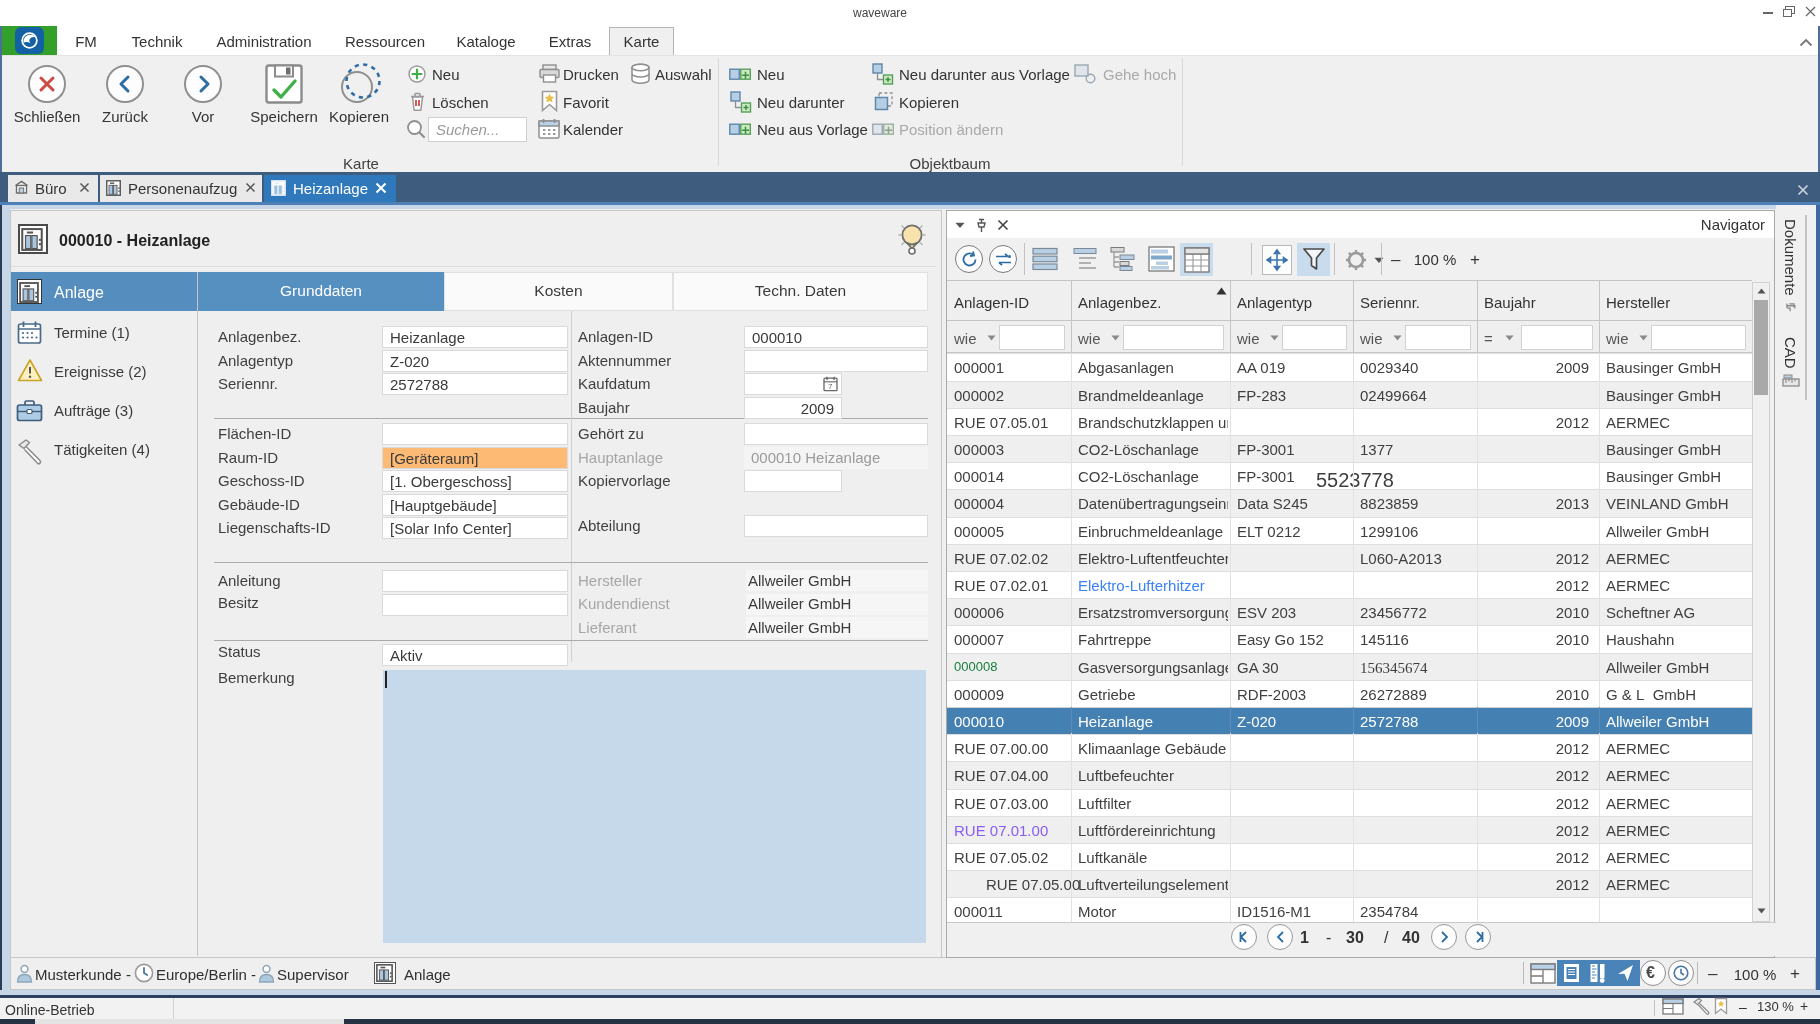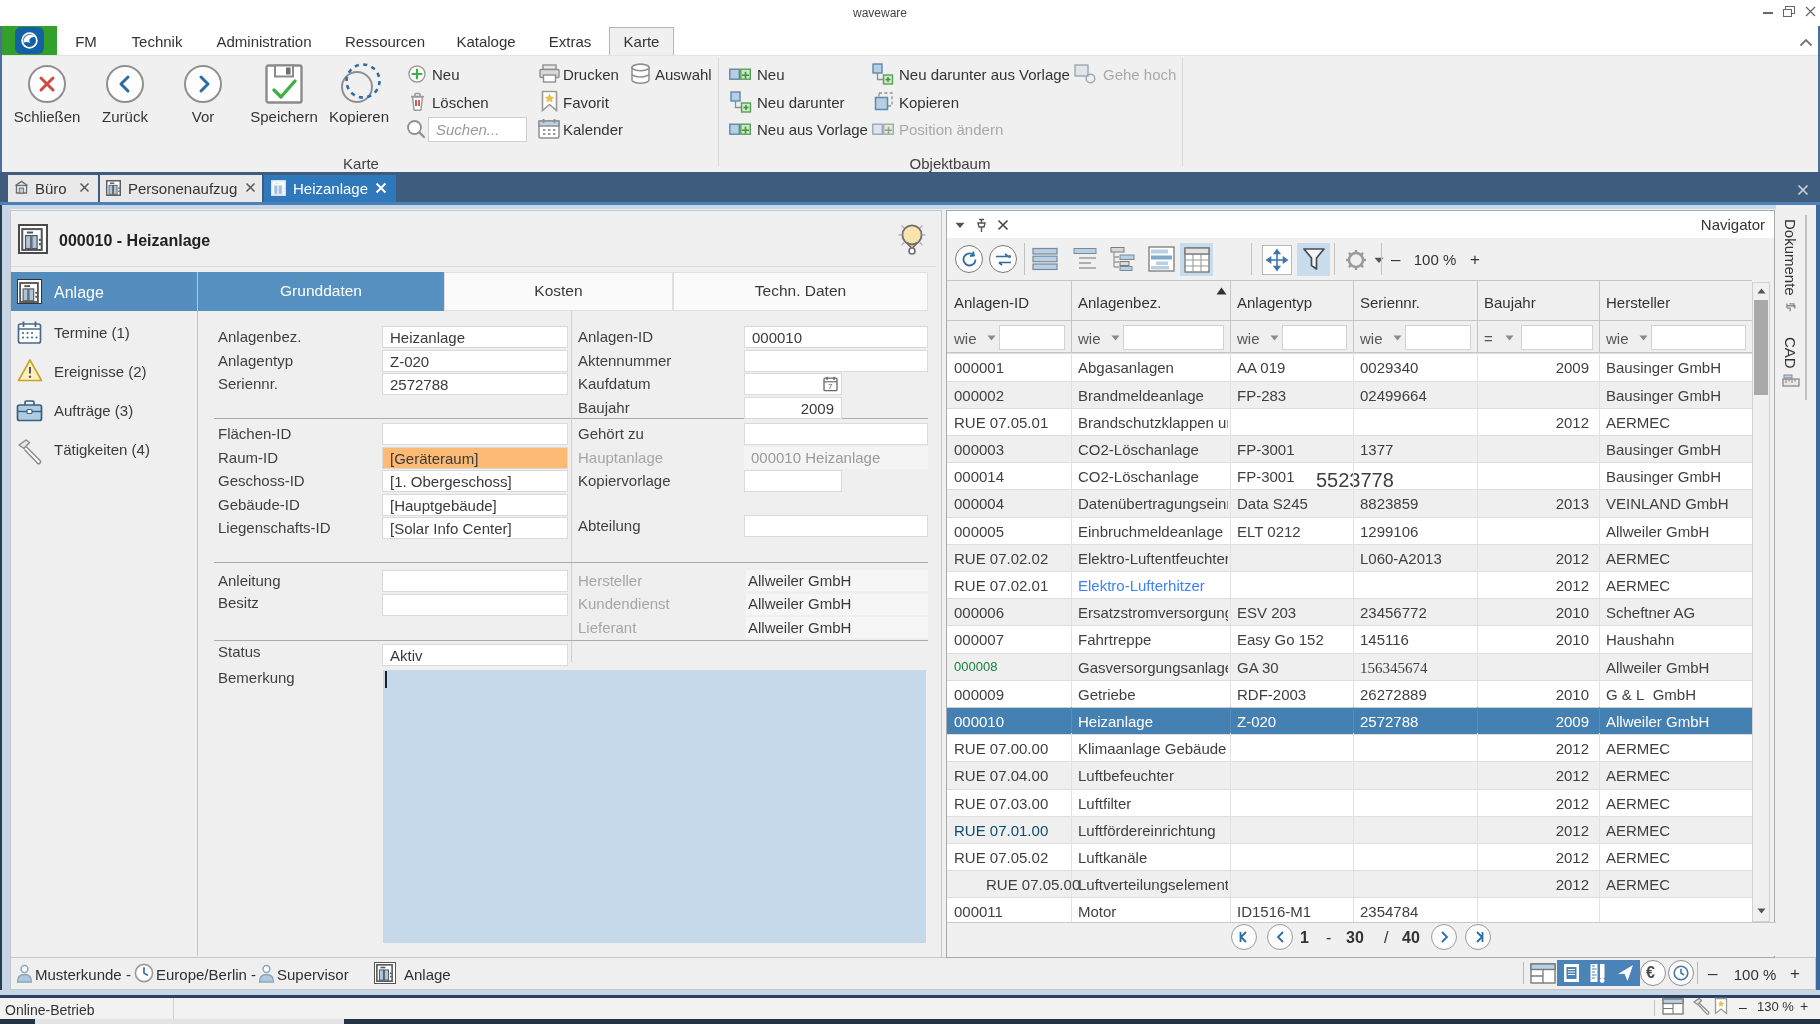--- a/index.html
+++ b/index.html
@@ -646,21 +646,21 @@
 <div style="left:954px;top:767.4px;width:115px;font-size:15px;color:#3f3f3f;overflow:hidden;">RUE 07.04.00</div>
 <div style="left:1078px;top:767.4px;width:150px;font-size:15px;color:#3f3f3f;overflow:hidden;">Luftbefeuchter</div>
 <div style="left:1477px;top:767.4px;width:112px;text-align:right;font-size:15px;color:#3f3f3f;">2012</div>
 <div style="left:1606px;top:767.4px;width:144px;font-size:15px;color:#3f3f3f;overflow:hidden;">AERMEC</div>
 <div style="left:947px;top:788.5999999999999px;width:805px;height:27.2px;background:#ffffff;overflow:hidden;border-top:1px solid #dedede;"></div>
 <div style="left:954px;top:794.5999999999999px;width:115px;font-size:15px;color:#3f3f3f;overflow:hidden;">RUE 07.03.00</div>
 <div style="left:1078px;top:794.5999999999999px;width:150px;font-size:15px;color:#3f3f3f;overflow:hidden;">Luftfilter</div>
 <div style="left:1477px;top:794.5999999999999px;width:112px;text-align:right;font-size:15px;color:#3f3f3f;">2012</div>
 <div style="left:1606px;top:794.5999999999999px;width:144px;font-size:15px;color:#3f3f3f;overflow:hidden;">AERMEC</div>
 <div style="left:947px;top:815.8px;width:805px;height:27.2px;background:#efefef;overflow:hidden;border-top:1px solid #dedede;"></div>
-<div style="left:954px;top:821.8px;width:115px;font-size:15px;color:#0c4a6e;overflow:hidden;">RUE 07.01.00</div>
+<div style="left:954px;top:821.8px;width:115px;font-size:15px;color:#8b5cf6;overflow:hidden;">RUE 07.01.00</div>
 <div style="left:1078px;top:821.8px;width:150px;font-size:15px;color:#3f3f3f;overflow:hidden;">Luftfördereinrichtung</div>
 <div style="left:1477px;top:821.8px;width:112px;text-align:right;font-size:15px;color:#3f3f3f;">2012</div>
 <div style="left:1606px;top:821.8px;width:144px;font-size:15px;color:#3f3f3f;overflow:hidden;">AERMEC</div>
 <div style="left:947px;top:843.0px;width:805px;height:27.2px;background:#ffffff;overflow:hidden;border-top:1px solid #dedede;"></div>
 <div style="left:954px;top:849.0px;width:115px;font-size:15px;color:#3f3f3f;overflow:hidden;">RUE 07.05.02</div>
 <div style="left:1078px;top:849.0px;width:150px;font-size:15px;color:#3f3f3f;overflow:hidden;">Luftkanäle</div>
 <div style="left:1477px;top:849.0px;width:112px;text-align:right;font-size:15px;color:#3f3f3f;">2012</div>
 <div style="left:1606px;top:849.0px;width:144px;font-size:15px;color:#3f3f3f;overflow:hidden;">AERMEC</div>
 <div style="left:947px;top:870.1999999999999px;width:805px;height:27.2px;background:#efefef;overflow:hidden;border-top:1px solid #dedede;"></div>
 <div style="left:986px;top:876.1999999999999px;width:115px;font-size:15px;color:#3f3f3f;overflow:hidden;">RUE 07.05.00</div>

